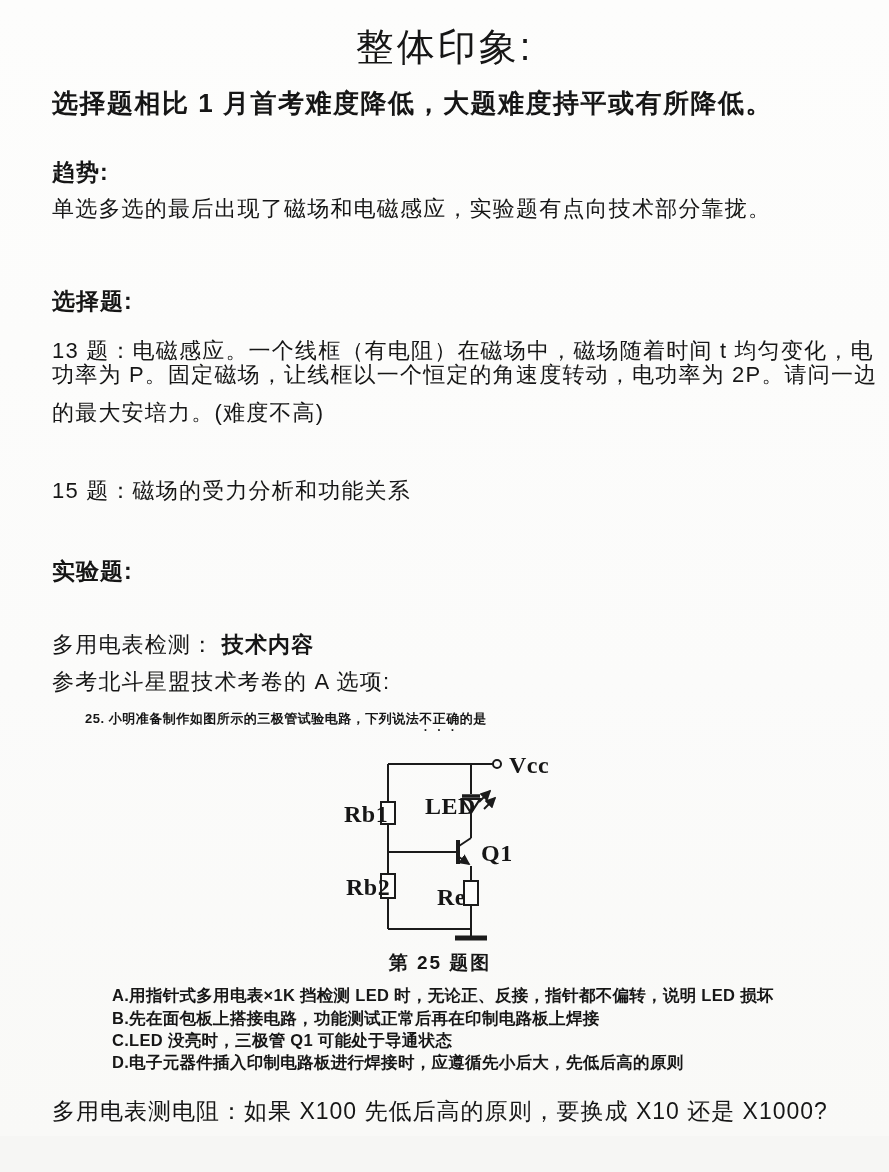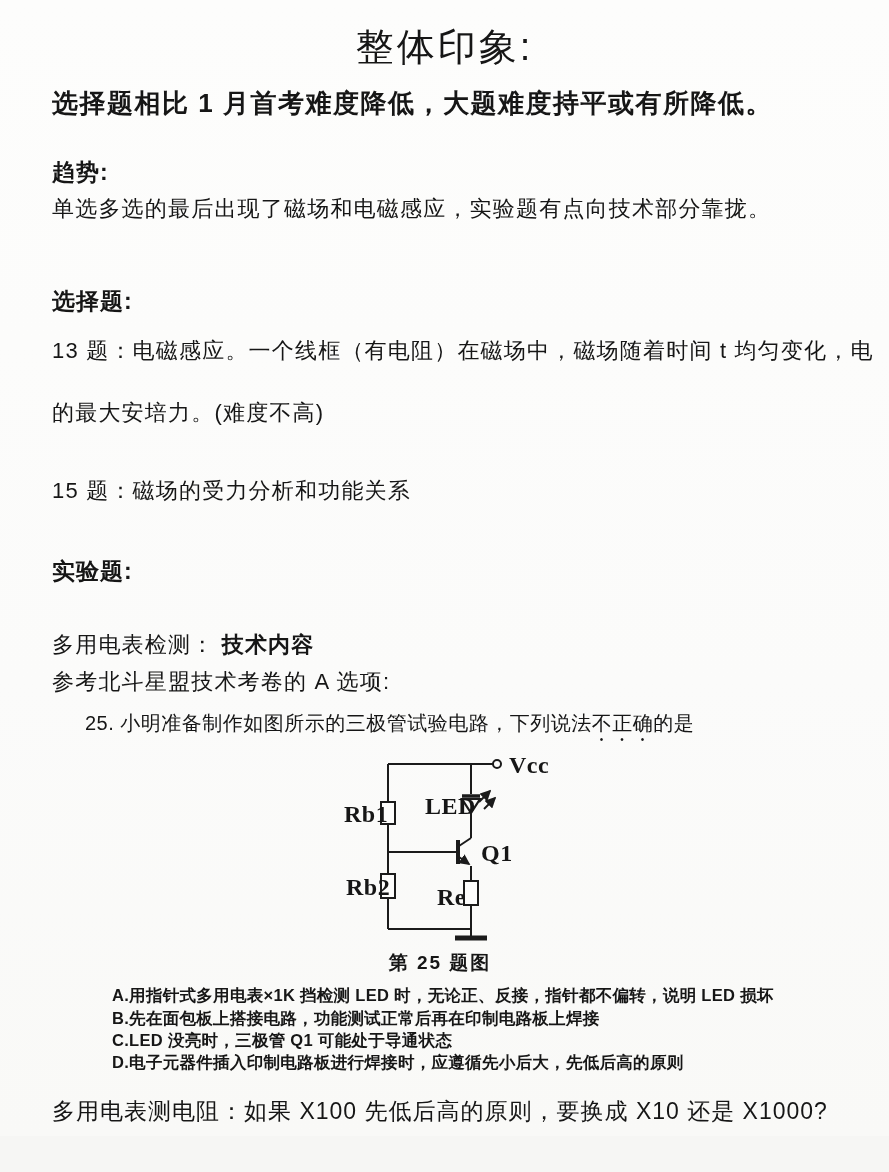--- a/index.html
+++ b/index.html
@@ -29,21 +29,21 @@
   .h2{
     left:52px;
     font-size:23px;font-weight:700;letter-spacing:1px;text-align:right;
   }
   .body-line{
     left:52px;
     font-size:22px;font-weight:400;letter-spacing:1.2px;
   }
   .q25-stem{
     left:85px;top:710px;
-    font-size:20px;font-weight:400;letter-spacing:.5px;
+    font-size:13px;font-weight:700;letter-spacing:.5px;
   }
   .emph{
     -webkit-text-emphasis:filled dot #161616;
     -webkit-text-emphasis-position:under right;
     text-emphasis:filled dot #161616;
     text-emphasis-position:under right;
   }
   .option{
     left:112px;
     font-size:16.5px;font-weight:700;letter-spacing:.3px;
@@ -72,20 +72,21 @@
 
   <div class="abs title">整体印象:</div>
 
   <div class="abs intro">选择题相比 1 月首考难度降低，大题难度持平或有所降低。</div>
 
   <div class="abs h2" style="top:157px">趋势:</div>
   <div class="abs body-line" style="top:194px">单选多选的最后出现了磁场和电磁感应，实验题有点向技术部分靠拢。</div>
 
   <div class="abs h2" style="top:286px">选择题:</div>
   <div class="abs body-line" style="top:336px">13 题：电磁感应。一个线框（有电阻）在磁场中，磁场随着时间 t 均匀变化，电</div>
+  <div class="abs body-line" style="top:360px">功率为 P。固定磁场，让线框以一个恒定的角速度转动，电功率为 2P。请问一边</div>
   <div class="abs body-line" style="top:398px">的最大安培力。(难度不高)</div>
   <div class="abs body-line" style="top:476px">15 题：磁场的受力分析和功能关系</div>
 
   <div class="abs h2" style="top:556px">实验题:</div>
   <div class="abs body-line" style="top:667px">参考北斗星盟技术考卷的 A 选项:</div>
   <div class="abs body-line" style="top:630px">
     <span>多用电表检测： </span><span style="font-weight:700">技术内容</span>
   </div>
 
   <div class="abs q25-stem">

